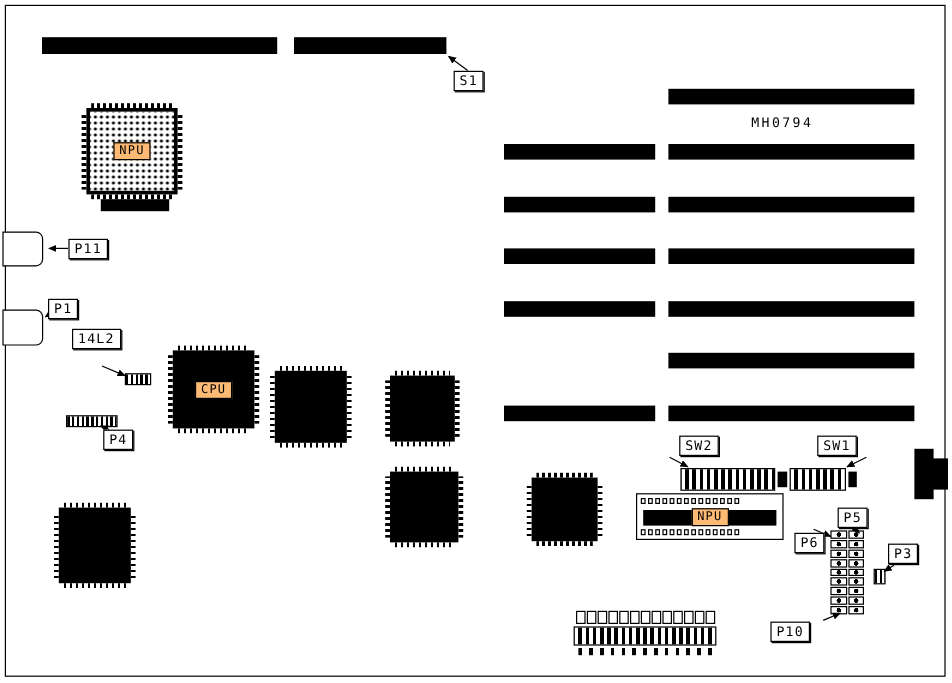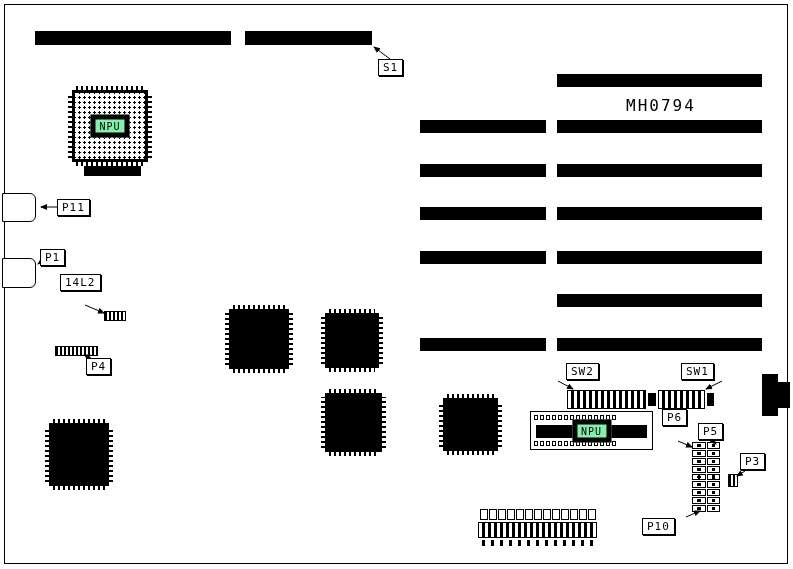--- a/index.html
+++ b/index.html
@@ -4,36 +4,36 @@
 <style>
   * { margin:0; padding:0; box-sizing:border-box; }
   html,body { background:#fff; }
   body { font-family:"DejaVu Sans Mono","Liberation Mono",monospace; }
   .canvas { position:relative; width:793px; height:569px; background:#fff; overflow:hidden; }
   .board  { position:absolute; left:4px; top:4px; width:784px; height:560px; border:1px solid #000; }
   .bar    { position:absolute; background:#000; }
 
   .callout { position:absolute; background:#fff; border:1px solid #000; box-shadow:1px 1px 0 #000;
              font-size:11px; letter-spacing:1px; padding:1px 4px; line-height:13px; z-index:6; white-space:nowrap; }
-  .ptnum   { position:absolute; font-size:16px; letter-spacing:2px; z-index:2; }
+  .ptnum   { position:absolute; font-size:11px; letter-spacing:2px; z-index:2; }
 
   .chip { position:absolute; }
   .chip .body { position:absolute; inset:4px; background:#000; }
   .pins { position:absolute; }
   .pins.pt { top:0; height:4px; left:8px; right:8px; background:repeating-linear-gradient(90deg,#000 0 2px,transparent 2px 5px); }
   .pins.pb { bottom:0; height:4px; left:8px; right:8px; background:repeating-linear-gradient(90deg,#000 0 2px,transparent 2px 5px); }
   .pins.pl { left:0; width:4px; top:8px; bottom:8px; background:repeating-linear-gradient(0deg,#000 0 2px,transparent 2px 5px); }
   .pins.pr { right:0; width:4px; top:8px; bottom:8px; background:repeating-linear-gradient(0deg,#000 0 2px,transparent 2px 5px); }
 
   .pga { position:absolute; inset:4px; border:3px solid #000;
          background-image:radial-gradient(#000 1.2px,transparent 1.4px);
          background-size:5px 5px; background-position:2px 2px; }
 
   .label-box { position:absolute; left:50%; top:50%; transform:translate(-50%,-50%);
-               background:#86efac; border:5px solid #000000; font-size:10px; letter-spacing:1px;
+               background:#fdba74; border:1px solid #000000; font-size:10px; letter-spacing:1px;
                padding:1px 4px; line-height:11px; z-index:3; white-space:nowrap; }
 
   .striped    { position:absolute; border:1px solid #000; background:repeating-linear-gradient(90deg,#fff 0 3px,#000 3px 6px); }
   .striped-sm { position:absolute; border:1px solid #000; background:repeating-linear-gradient(90deg,#000 0 2px,#fff 2px 4px); }
 
   .dipsock { position:absolute; border:1px solid #000; background:#fff; }
   .dipsock .midbar { position:absolute; left:5px; right:5px; top:13px; height:13px; background:#000; }
   .holes { position:absolute; display:flex; gap:2px; }
   .holes span { display:block; width:4px; height:5px; border:1px solid #000; }
 
@@ -83,20 +83,28 @@
     <div class="pga"></div>
     <div class="label-box">NPU</div>
   </div>
   <div class="bar" style="left:84px;top:166px;width:57px;height:10px"></div>
 
   <div class="edgeconn" style="left:2px;top:193px;width:34px;height:29px"></div>
   <div class="edgeconn" style="left:2px;top:258px;width:34px;height:30px"></div>
 
   <div class="striped-sm" style="left:104px;top:311px;width:22px;height:10px"></div>
 
+  <div class="chip" style="left:140px;top:288px;width:76px;height:73px">
+    <div class="pins pt"></div>
+    <div class="pins pb"></div>
+    <div class="pins pl"></div>
+    <div class="pins pr"></div>
+    <div class="body"></div>
+    <div class="label-box">CPU</div>
+  </div>
 
   <div class="striped-sm" style="left:55px;top:346px;width:43px;height:10px"></div>
 
   <div class="chip" style="left:225px;top:305px;width:68px;height:68px">
     <div class="pins pt"></div>
       <div class="pins pb"></div>
     <div class="pins pl"></div>
       <div class="pins pr"></div>
     <div class="body"></div>
   </div>
@@ -234,18 +242,18 @@
     <line x1="686" y1="517" x2="700" y2="511" stroke="#000" marker-end="url(#arrow)"></line>
   </svg>
 
   <div class="callout" style="left:378px;top:59px">S1</div>
   <div class="callout" style="left:57px;top:199px">P11</div>
   <div class="callout" style="left:40px;top:249px">P1</div>
   <div class="callout" style="left:60px;top:274px">14L2</div>
   <div class="callout" style="left:86px;top:358px">P4</div>
   <div class="callout" style="left:566px;top:363px">SW2</div>
   <div class="callout" style="left:681px;top:363px">SW1</div>
-  <div class="callout" style="left:662px;top:409px">P6</div>
+  <div class="callout" style="left:662px;top:444px">P6</div>
   <div class="callout" style="left:698px;top:423px">P5</div>
   <div class="callout" style="left:740px;top:453px">P3</div>
   <div class="callout" style="left:642px;top:518px">P10</div>
 
 </div>
 
 </body></html>

